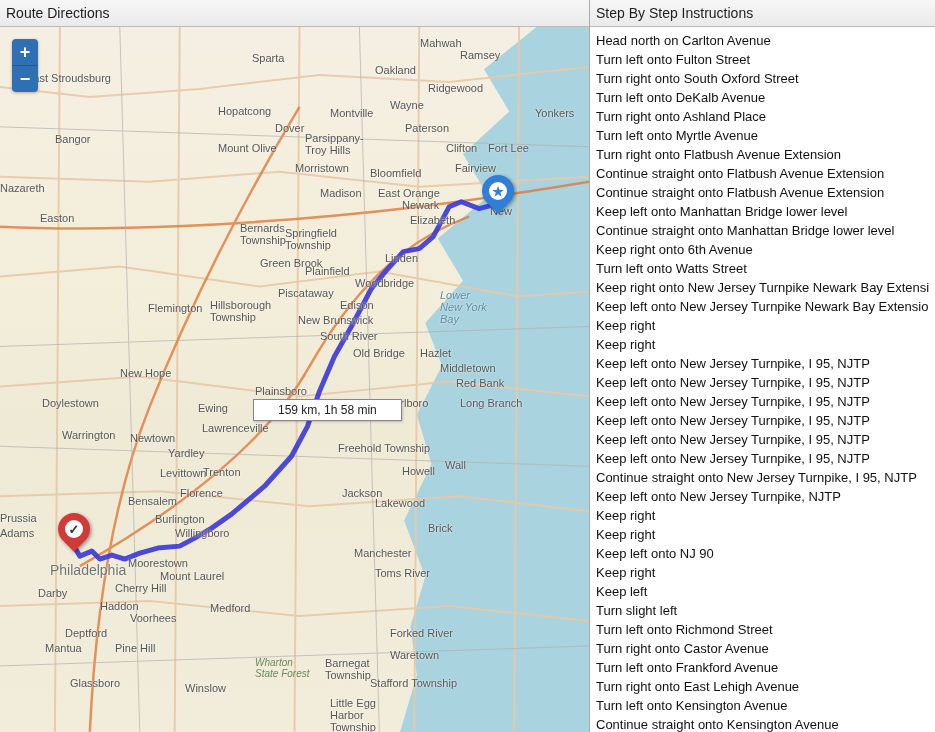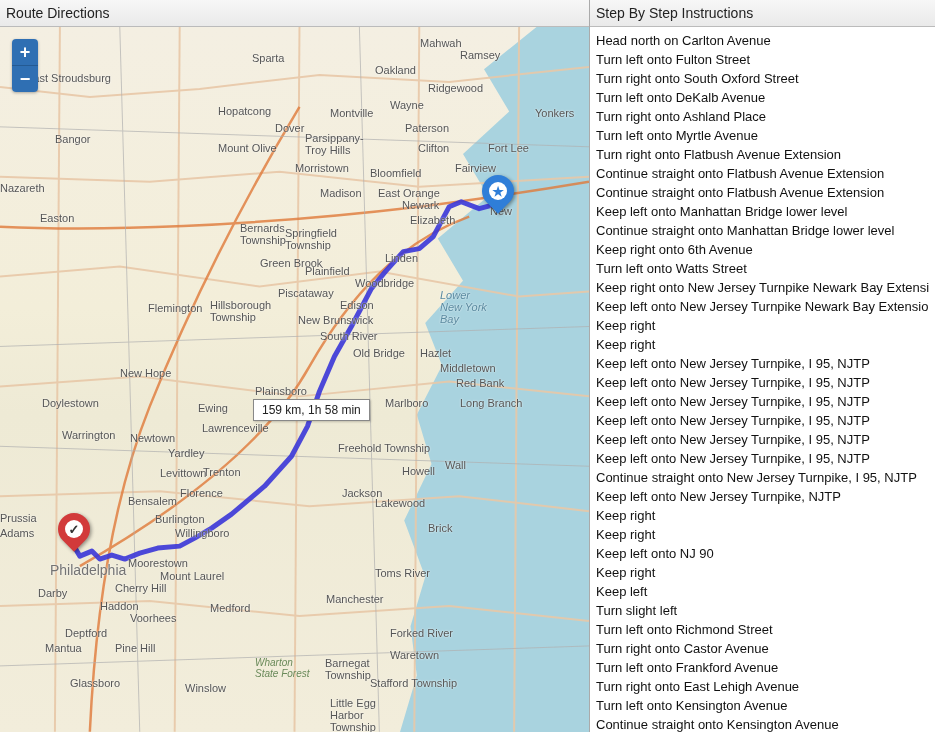--- a/index.html
+++ b/index.html
@@ -84,21 +84,21 @@
     font-size: 13px; font-weight: bold;
   }
   .marker.start .pin { background: #2f7ed8; }
   .marker.start .inner { background: #fff; color: #2f7ed8; }
   .marker.end .pin { background: #d23a3a; }
   .marker.end .inner { background: #fff; color: #333; }
   
   .route-tooltip {
     position: absolute;
     background: #fff; border: 1px solid #888;
-    padding: 3px 8px; font-size: 12px; color: #222;
+    padding: 3px 24px; font-size: 12px; color: #222;
     box-shadow: 1px 1px 2px rgba(0,0,0,.2);
     white-space: nowrap;
   }
 </style>
 </head>
 <body>
 
 <div class="app">
 
   <div class="left-pane">
@@ -165,21 +165,21 @@
       <div class="city-label" style="left:55px; top:106px;">Bangor</div>
       <div class="city-label" style="left:252px; top:25px;">Sparta</div>
       <div class="city-label" style="left:375px; top:37px;">Oakland</div>
       <div class="city-label" style="left:275px; top:95px;">Dover</div>
       <div class="city-label" style="left:295px; top:135px;">Morristown</div>
       <div class="city-label" style="left:305px; top:105px; white-space:pre;">Parsippany-
 Troy Hills</div>
       <div class="city-label" style="left:390px; top:72px;">Wayne</div>
       <div class="city-label" style="left:370px; top:140px;">Bloomfield</div>
       <div class="city-label" style="left:455px; top:135px;">Fairview</div>
-      <div class="city-label" style="left:418px; top:115px;">Clifton</div>
+      <div class="city-label" style="left:418px; top:115px;padding-left:28px;">Clifton</div>
       <div class="city-label" style="left:428px; top:55px;">Ridgewood</div>
       <div class="city-label" style="left:420px; top:10px;">Mahwah</div>
       <div class="city-label" style="left:460px; top:22px;">Ramsey</div>
       <div class="city-label" style="left:378px; top:160px;">East Orange</div>
       <div class="city-label" style="left:460px; top:178px;padding-left:30px;">New</div>
       <div class="city-label" style="left:285px; top:200px; white-space:pre;">Springfield
 Township</div>
       <div class="city-label" style="left:240px; top:195px; white-space:pre;">Bernards
 Township</div>
       <div class="city-label" style="left:320px; top:160px;">Madison</div>
@@ -195,21 +195,21 @@
       <div class="city-label" style="left:340px; top:272px;">Edison</div>
       <div class="city-label" style="left:320px; top:303px;">South River</div>
       <div class="city-label" style="left:353px; top:320px;">Old Bridge</div>
       <div class="city-label" style="left:456px; top:350px;">Red Bank</div>
       <div class="city-label" style="left:420px; top:320px;">Hazlet</div>
       <div class="city-label" style="left:440px; top:335px;">Middletown</div>
       <div class="city-label" style="left:338px; top:415px;">Freehold Township</div>
       <div class="city-label" style="left:402px; top:438px;">Howell</div>
       <div class="city-label" style="left:445px; top:432px;">Wall</div>
       <div class="city-label" style="left:385px; top:370px;">Marlboro</div>
-      <div class="city-label" style="left:326px; top:520px;margin-top:46px;">Manchester</div>
+      <div class="city-label" style="left:354px; top:520px;">Manchester</div>
       <div class="city-label" style="left:342px; top:460px;">Jackson</div>
       <div class="city-label" style="left:428px; top:495px;">Brick</div>
       <div class="city-label" style="left:202px; top:395px;">Lawrenceville</div>
       <div class="city-label" style="left:198px; top:375px;">Ewing</div>
       <div class="city-label" style="left:160px; top:440px;">Levittown</div>
       <div class="city-label" style="left:128px; top:468px;">Bensalem</div>
       <div class="city-label" style="left:155px; top:486px;">Burlington</div>
       <div class="city-label" style="left:175px; top:500px;">Willingboro</div>
       <div class="city-label" style="left:128px; top:530px;">Moorestown</div>
       <div class="city-label" style="left:115px; top:555px;">Cherry Hill</div>

